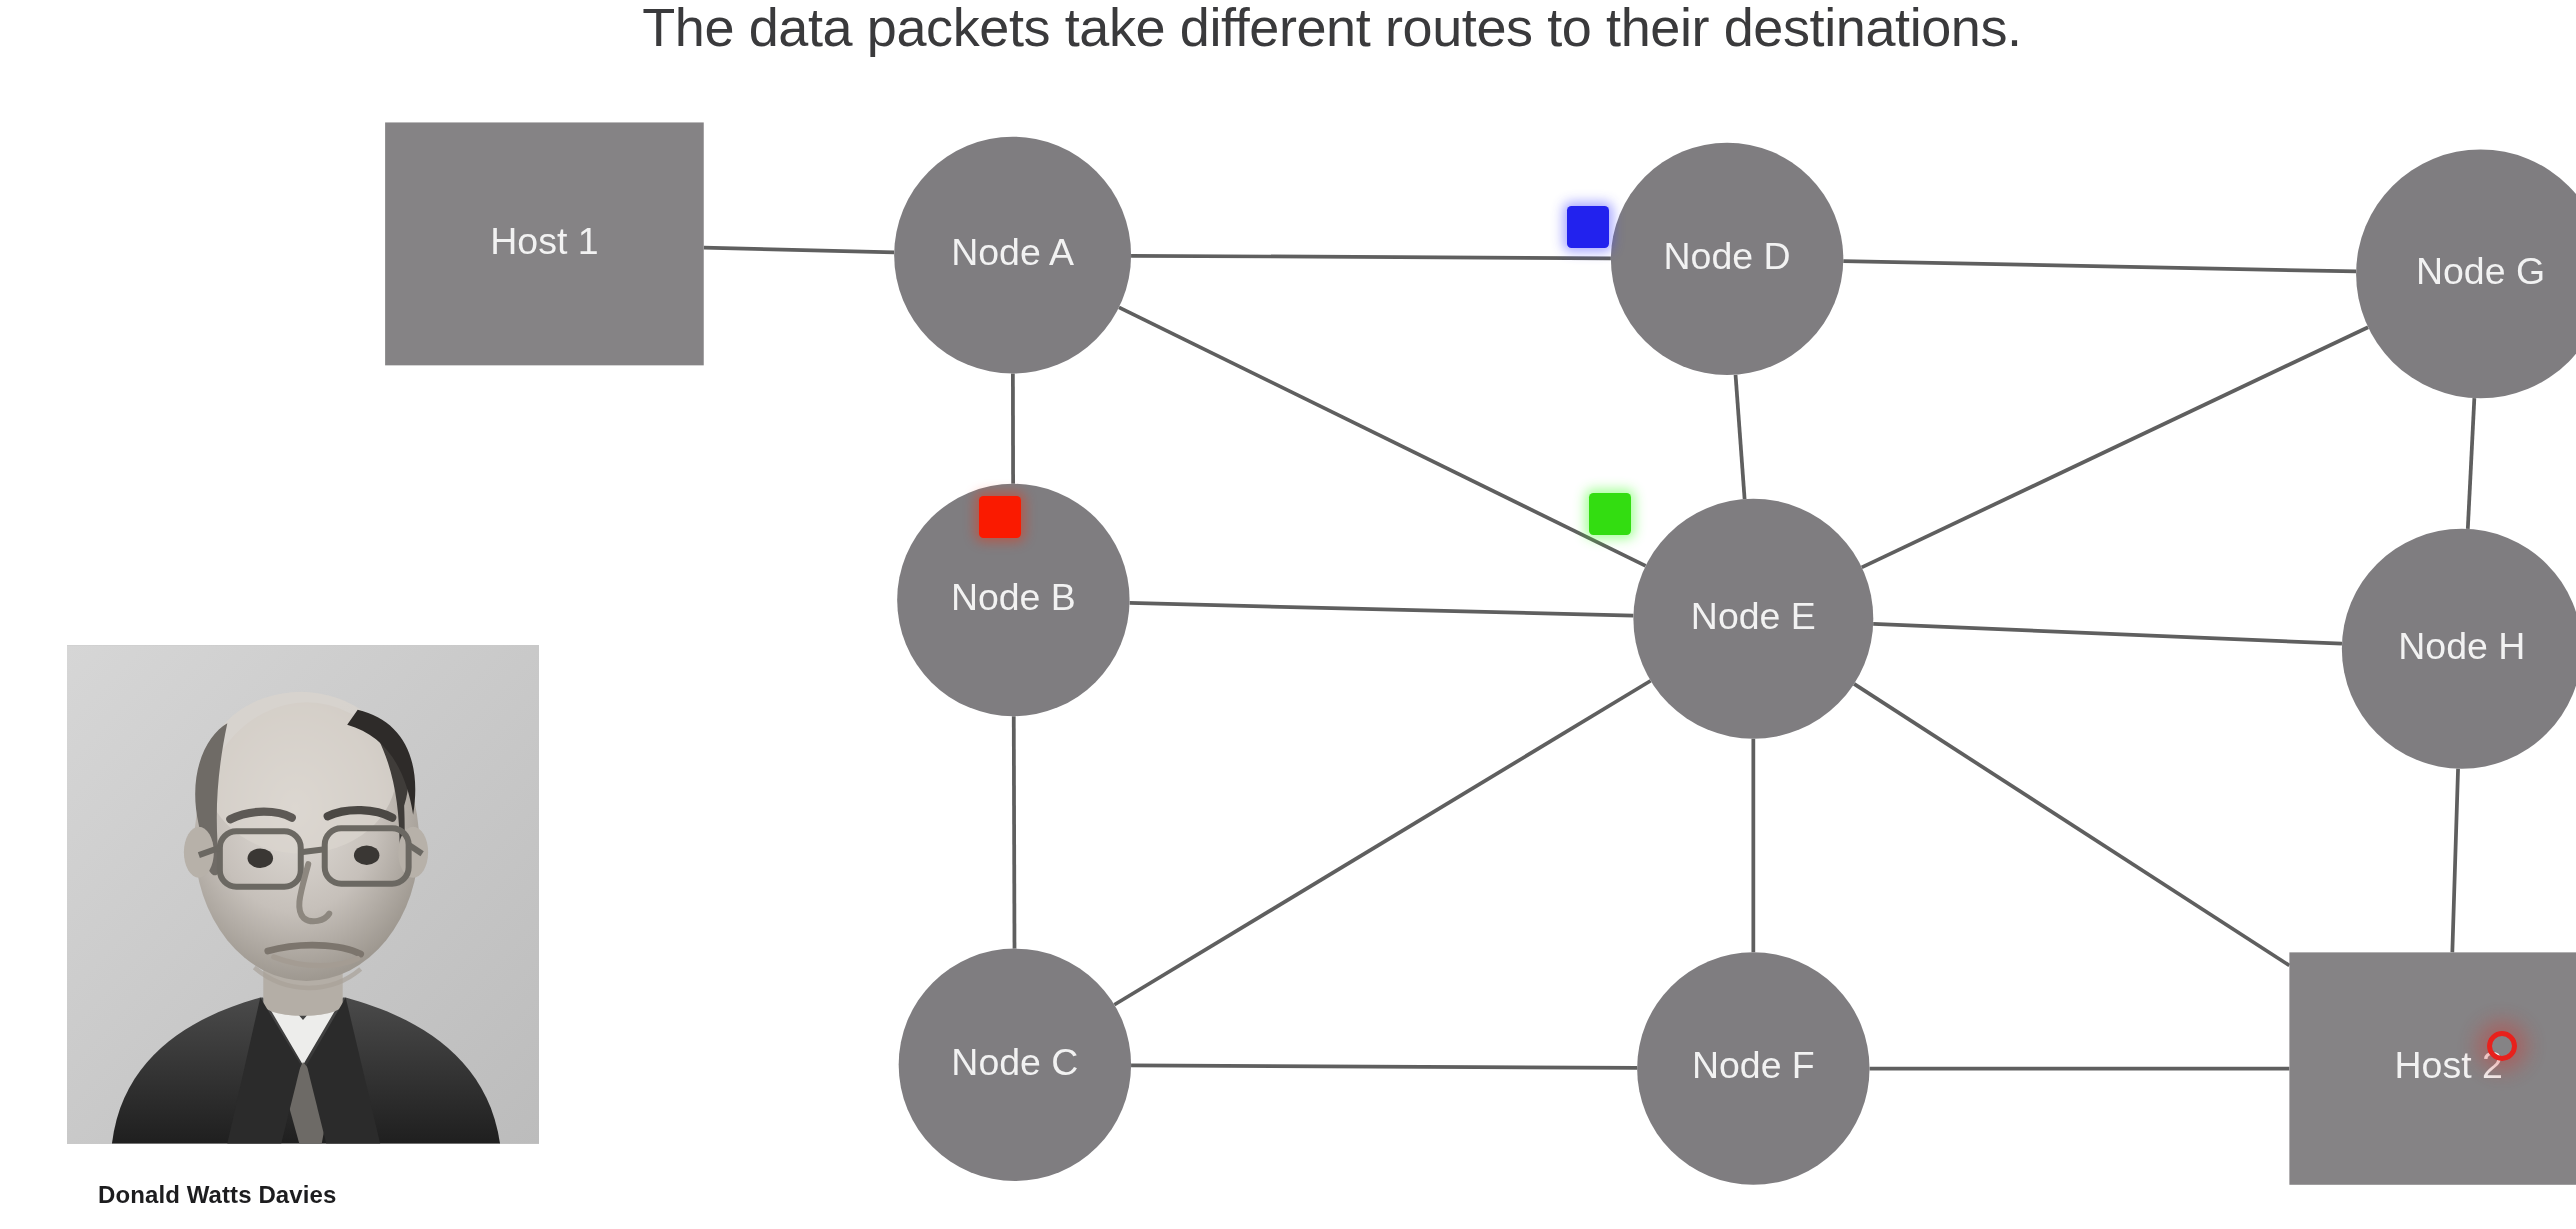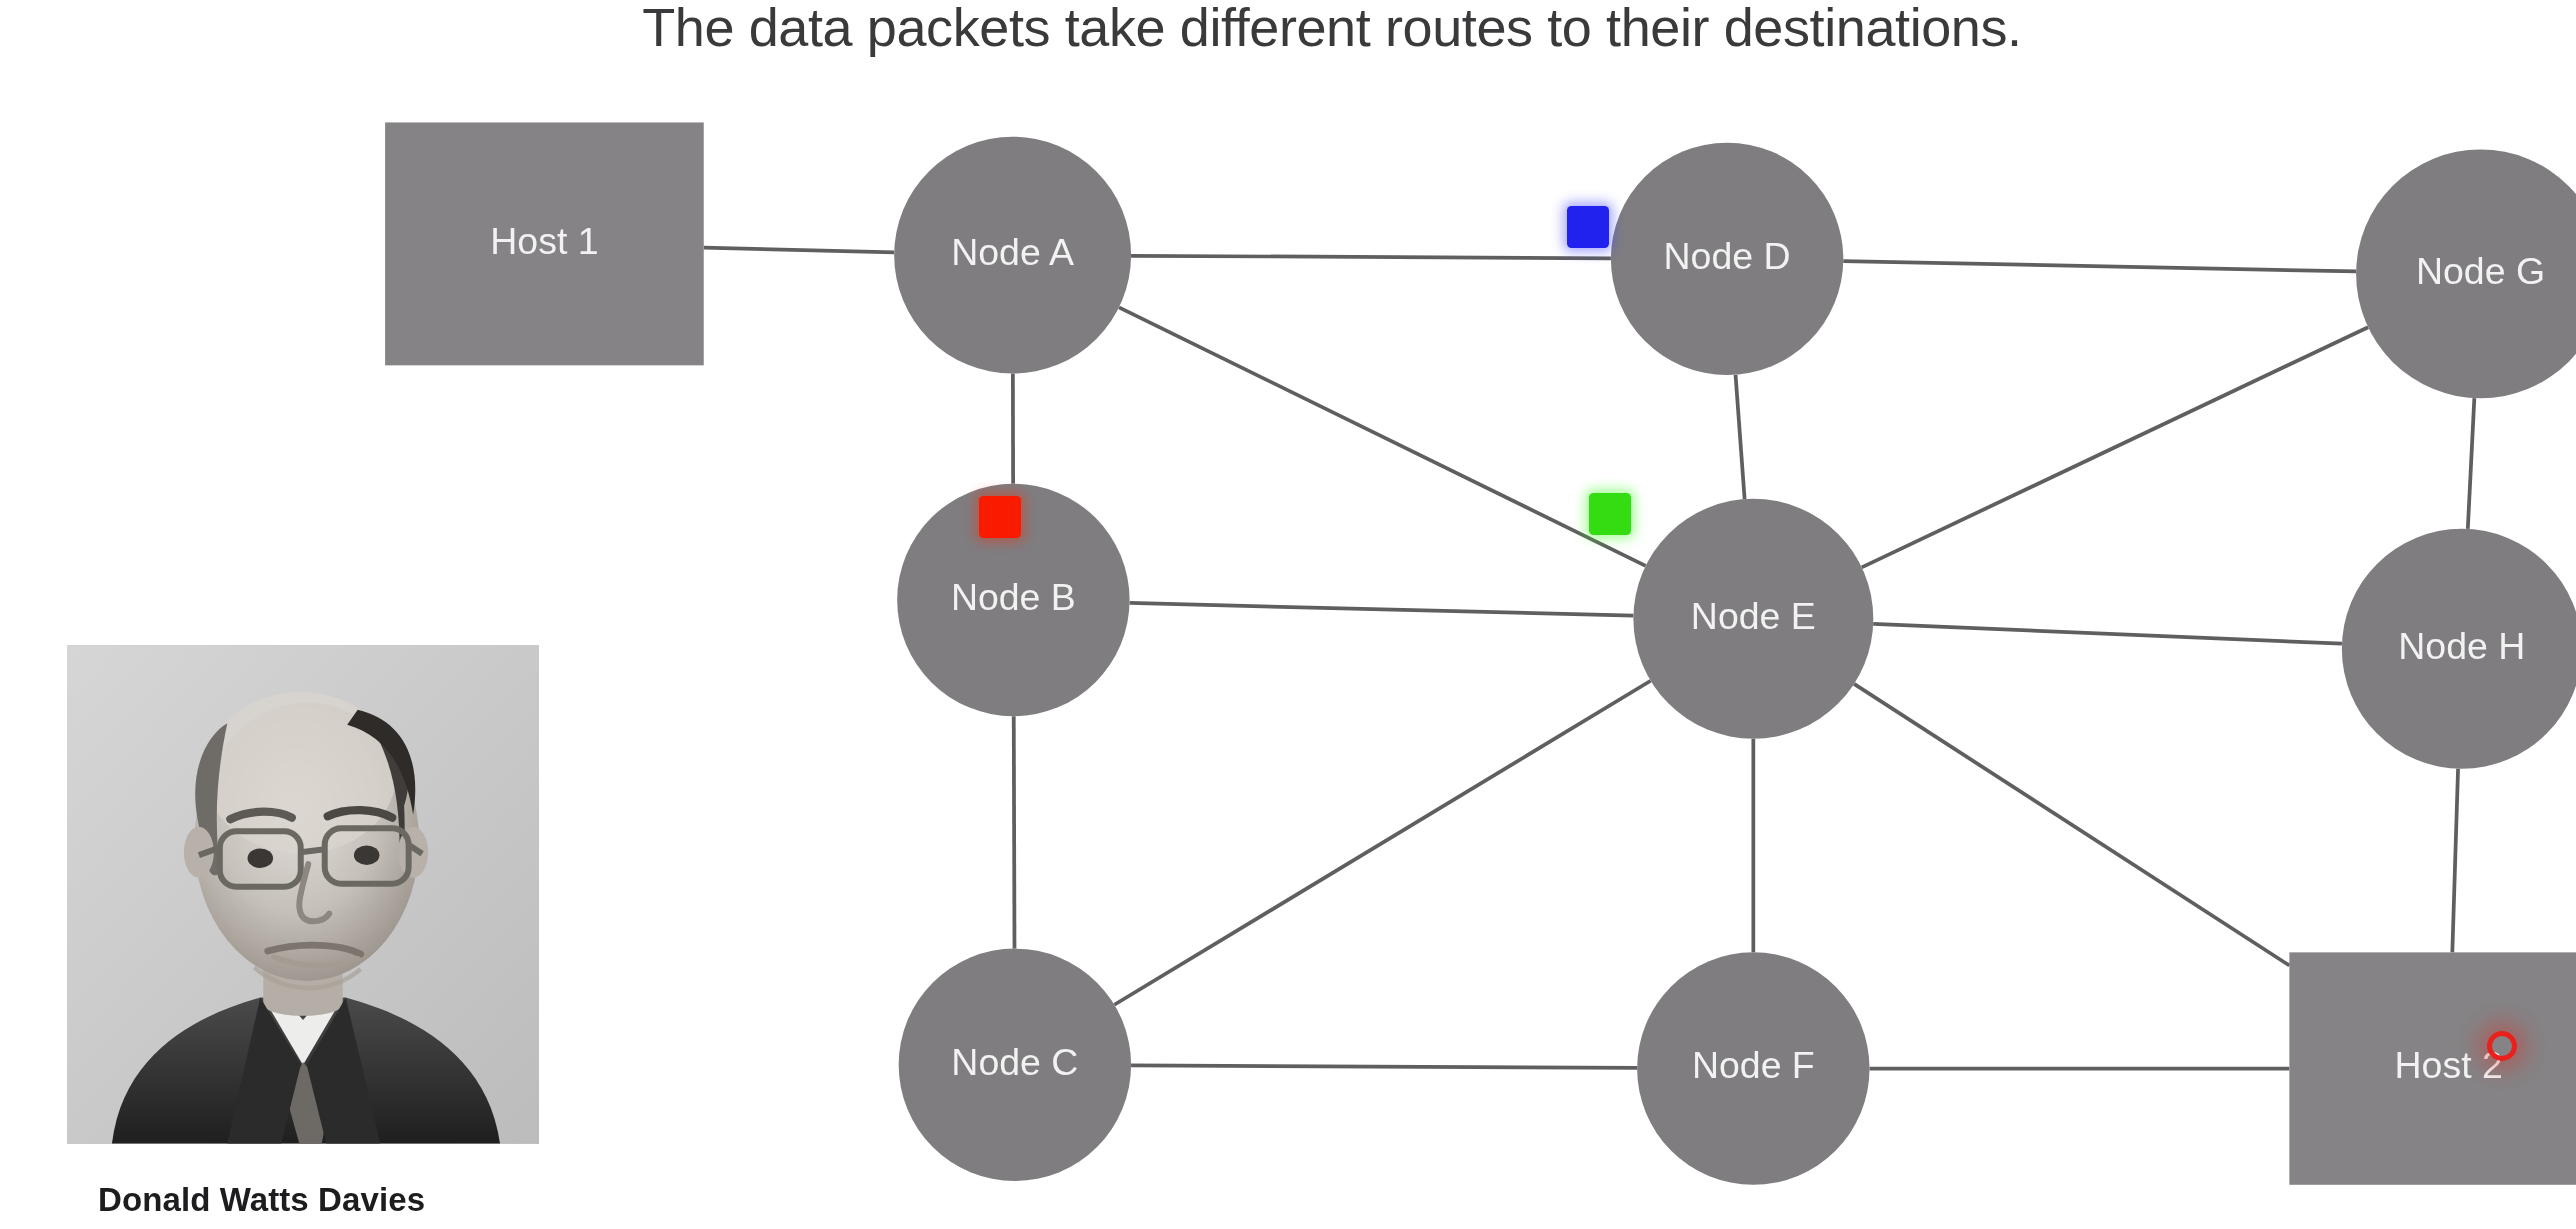--- a/index.html
+++ b/index.html
@@ -34,21 +34,21 @@
     width:472px;height:499px;
   }
   .photo{
     position:absolute;left:0;top:0;width:472px;height:499px;
     background:#c9c9c9;
     overflow:hidden;
   }
   .photo svg{display:block;width:472px;height:499px;}
   .photo-caption{
     position:absolute;left:54px;top:1181px;
-    font-size:33px;font-weight:bold;color:#1d1d1f;
+    font-size:24px;font-weight:bold;color:#1d1d1f;
     letter-spacing:0.1px;white-space:nowrap;
   }
 
   
   .packet{
     position:absolute;
     width:42px;height:42px;
     border-radius:4.5px;
   }
   .packet.blue  {background:#2222ee; box-shadow:0 0 12px 3.7px rgba(60,60,255,.45);}

